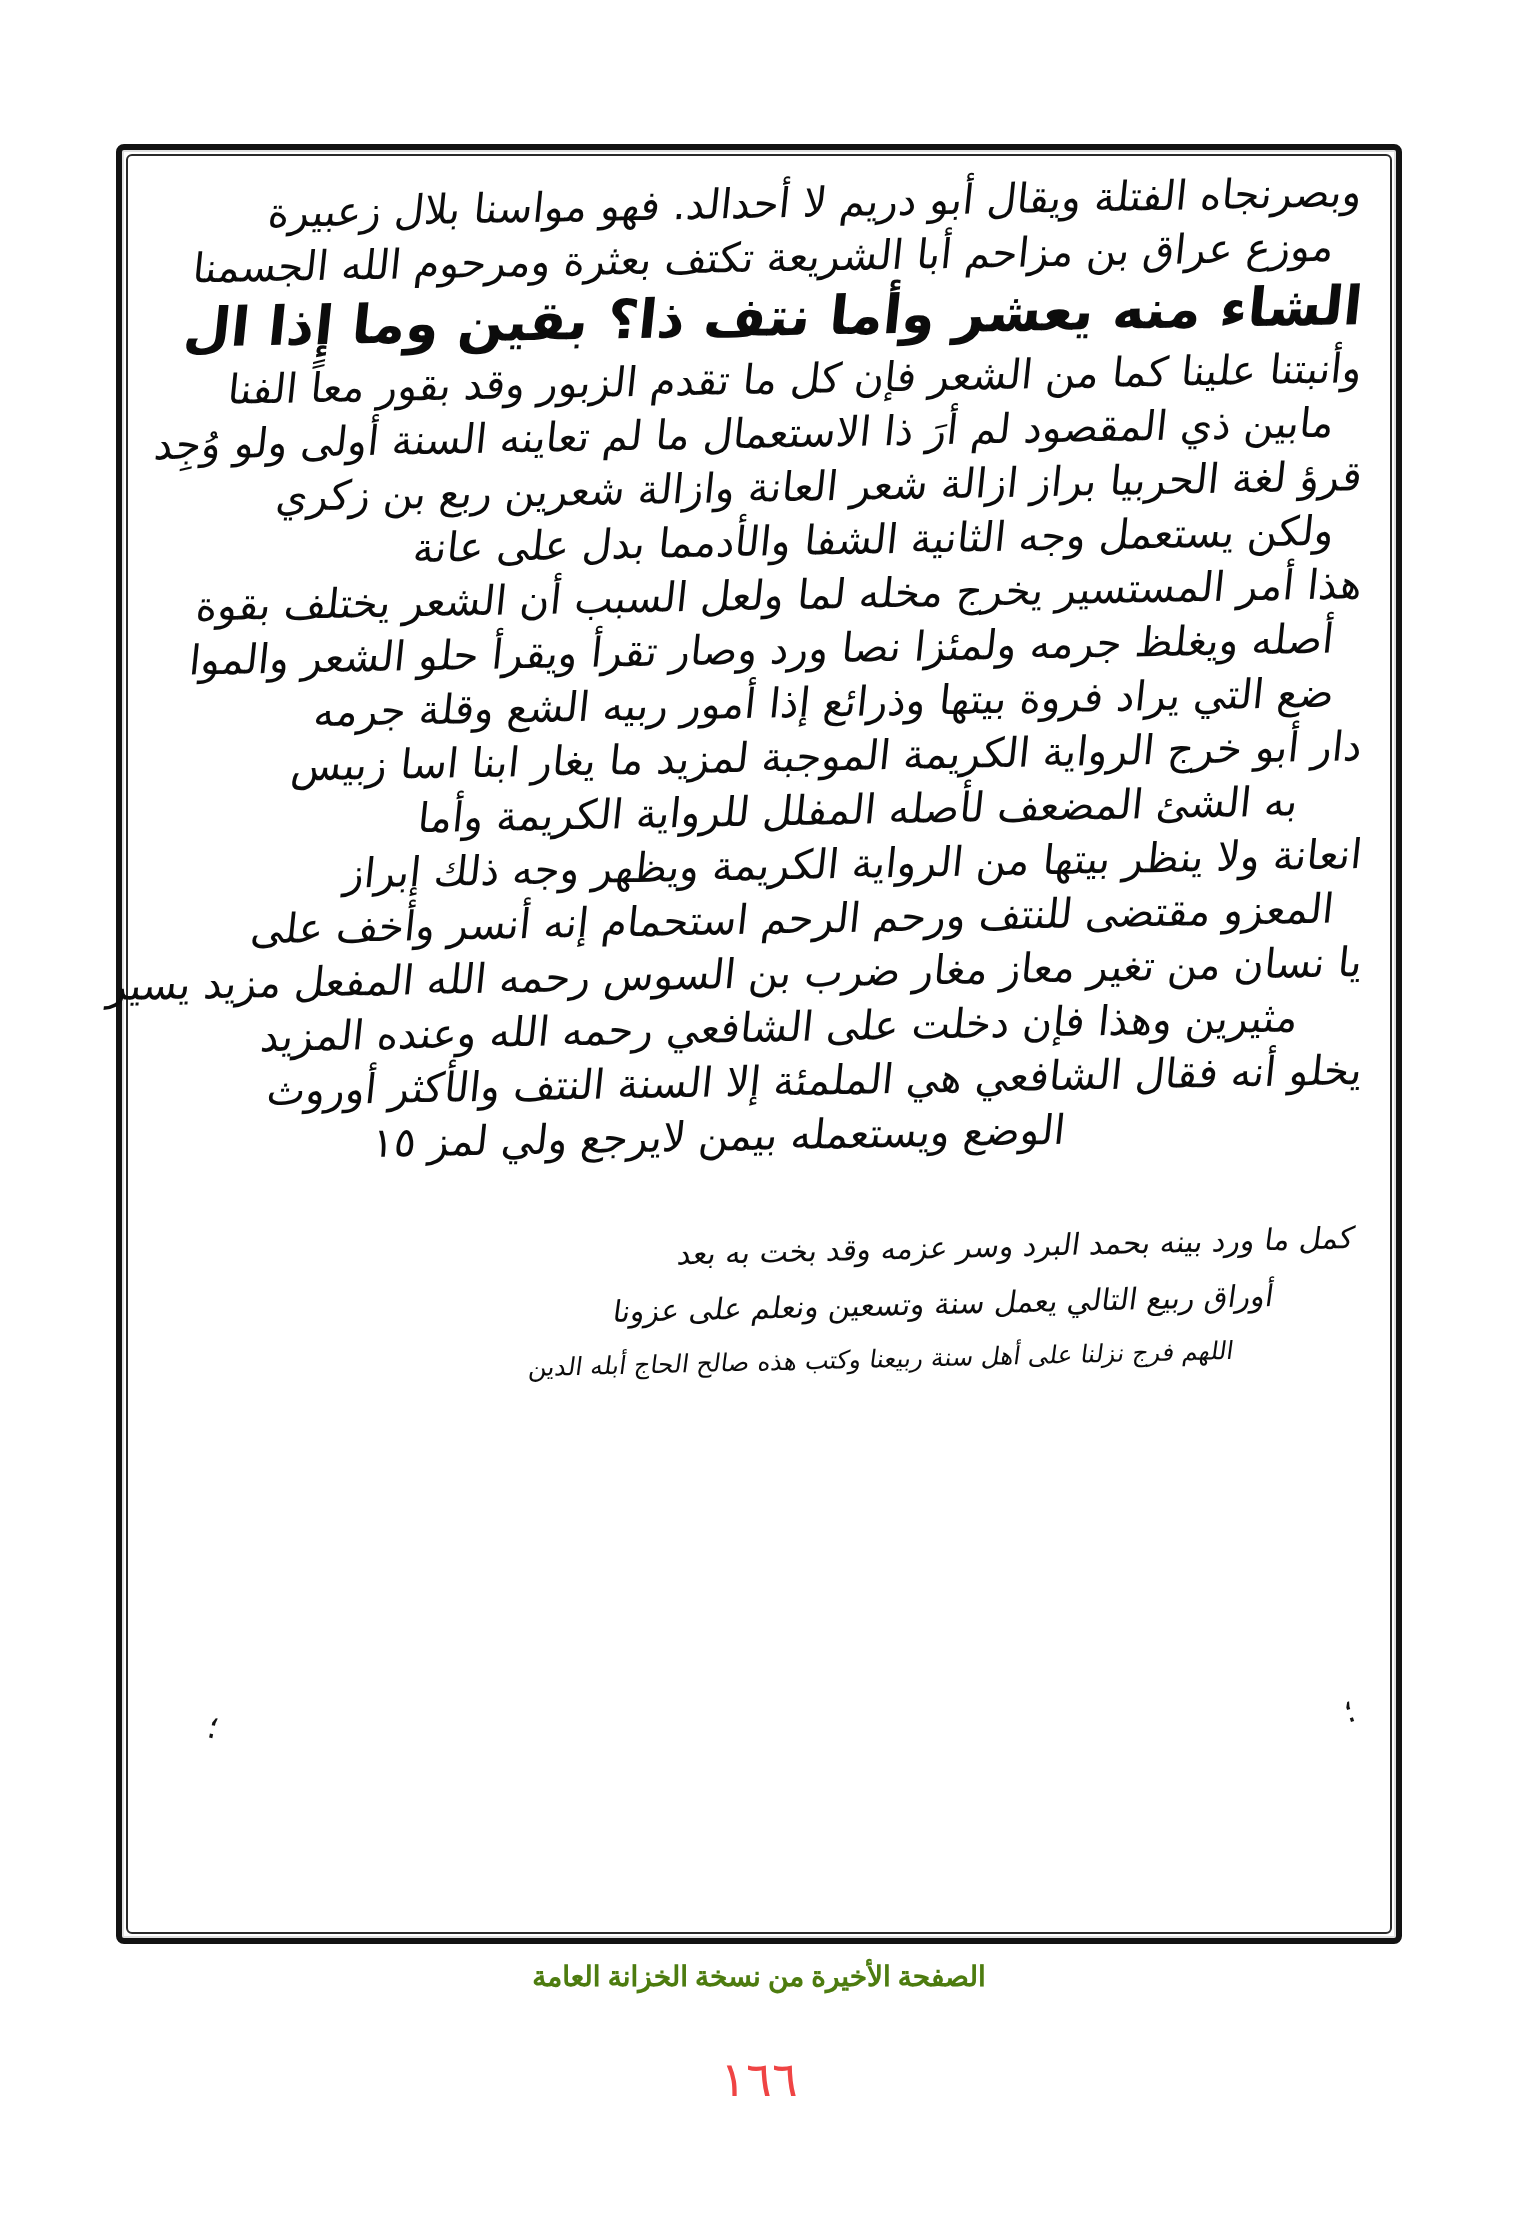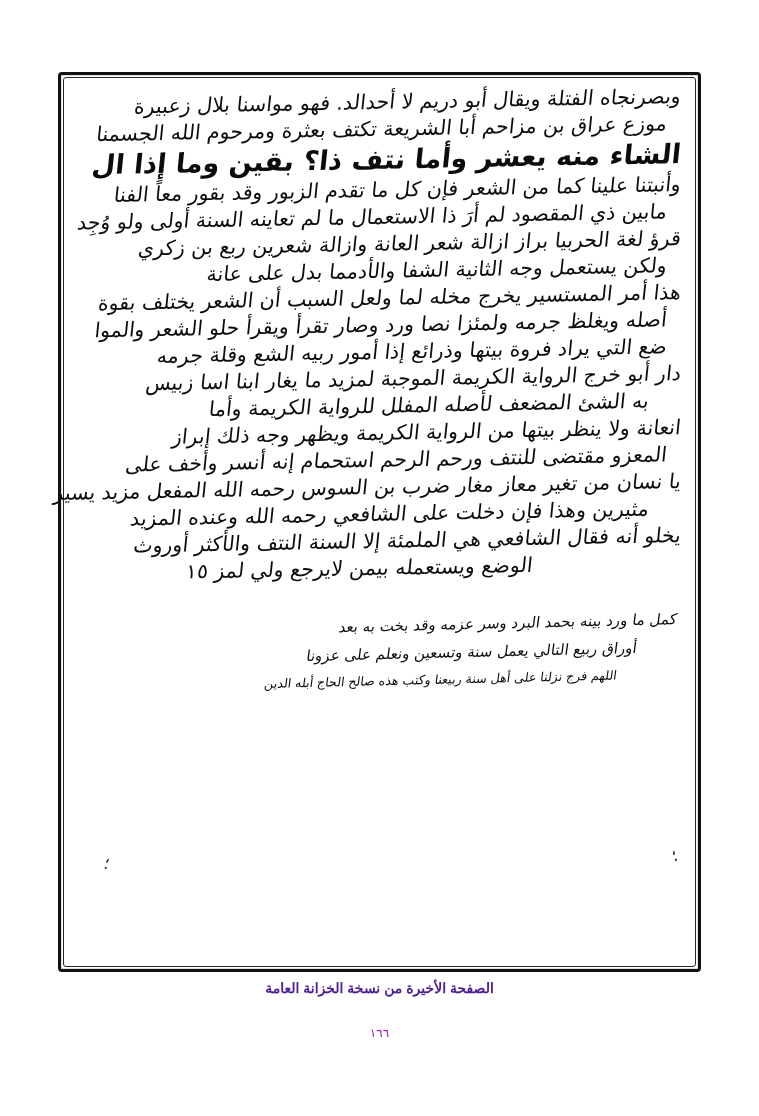--- a/index.html
+++ b/index.html
@@ -103,36 +103,36 @@
   }
   .block-colophon .ms-line.shift-1 { padding-right: 40px; }
   .block-colophon .ms-line.shift-2 { padding-right: 60px; }
 
   .caption {
     position: absolute;
     left: 0;
     right: 0;
     top: 980px;
     text-align: center;
-    font-family: Liberation Sans, sans-serif;
+    font-family: Liberation Serif, serif;
     font-size: 14px;
     font-weight: bold;
-    color: #4c1d95;
+    color: #4d7c0f;
     direction: rtl;
   }
 
   .folio {
     position: absolute;
     left: 0;
     right: 0;
     top: 1026px;
     text-align: center;
     font-family: "DejaVu Sans", sans-serif;
-    font-size: 12px;
-    color: #a21caf;
+    font-size: 24px;
+    color: #ef4444;
     letter-spacing: 1px;
     direction: rtl;
   }
 
   
   .flourish {
     position: absolute;
     color: #111;
     font-size: 16px;
     font-family: "DejaVu Sans", sans-serif;

